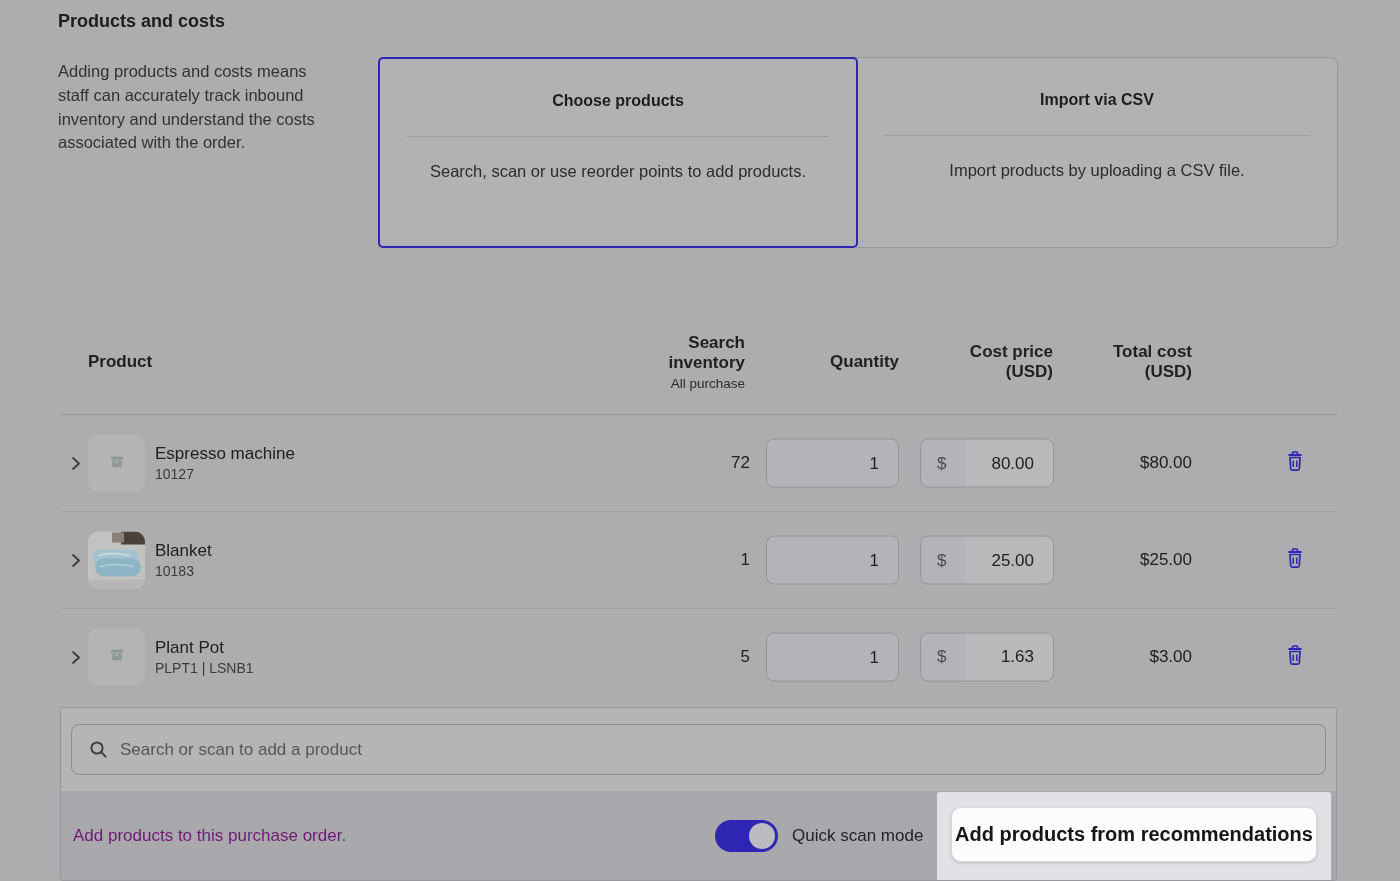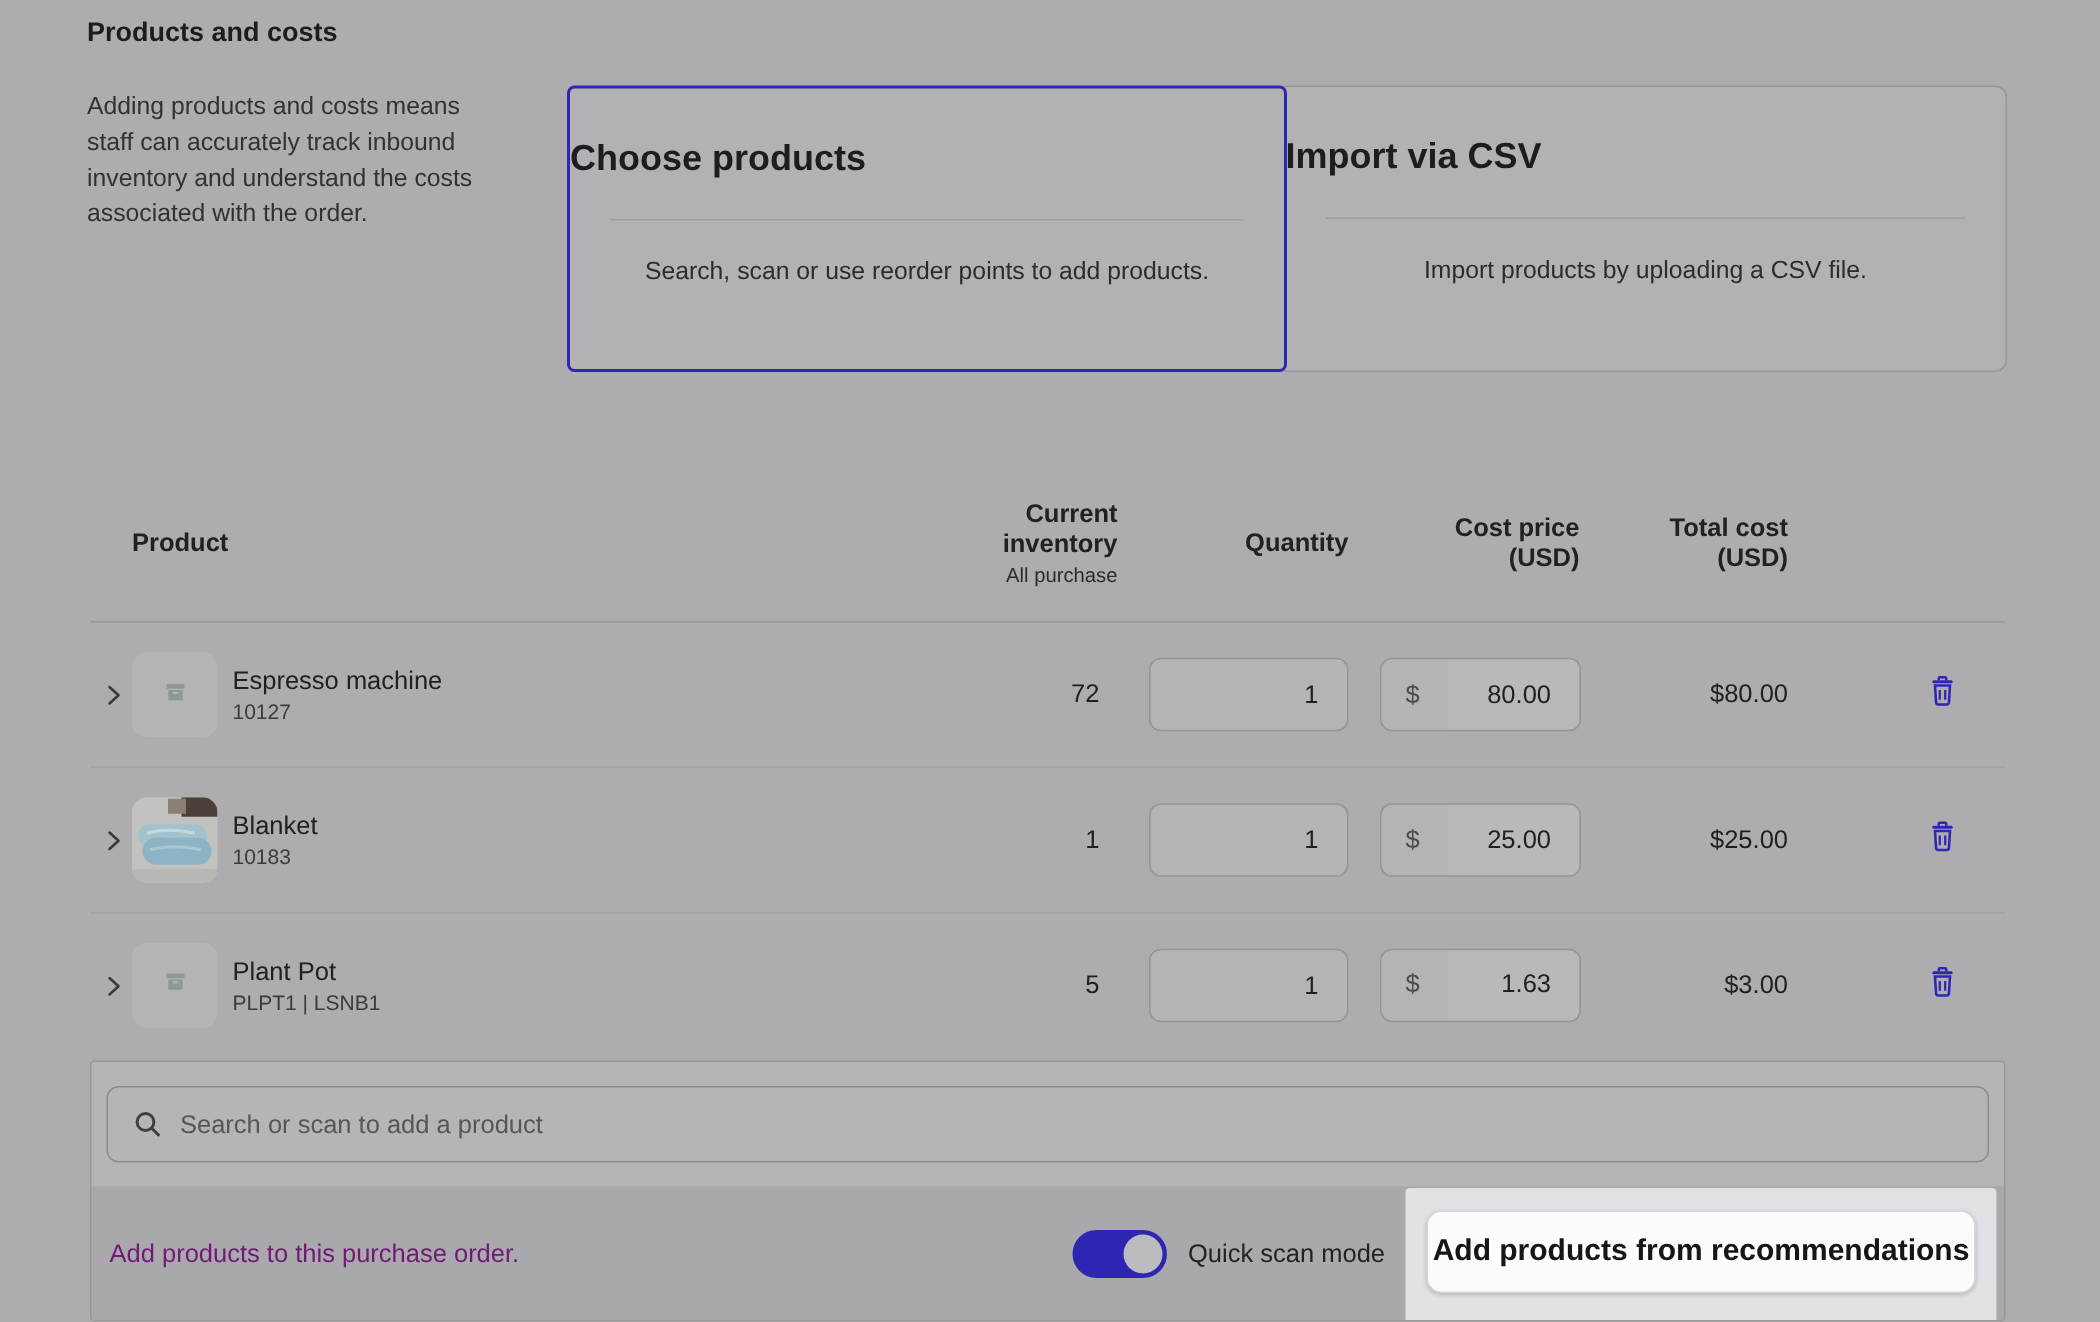--- a/index.html
+++ b/index.html
@@ -16,21 +16,21 @@
 
   
   .page-title { left:58px; top:11px; font-size:18px; font-weight:700; color:#1d1d1f; }
   .page-desc  { left:58px; top:60px; width:282px; font-size:16.5px; line-height:23.8px; color:#323234; }
 
   
   .cards-wrap { left:378px; top:57px; width:960px; height:191px; display:flex; }
   .card { padding-top:33px; background:#b2b1b4; }
   .card-choose { width:480px; border:2px solid var(--accent); border-radius:5px; z-index:2; }
   .card-csv { flex:1; margin-left:-2px; border:1px solid #96959a; border-radius:0 8px 8px 0; z-index:1; }
-  .card-title { font-size:24px; font-weight:700; color:#1d1d1f; }
+  .card-title { text-align:center; font-size:16px; font-weight:700; color:#1d1d1f; }
   .card-divider { margin:26px 27px 0; border:none; border-top:1px solid #9e9da1; height:0; }
   .card-desc { margin-top:25px; text-align:center; font-size:16.5px; color:#2c2c2e; }
 
   
   .table { left:60px; top:310px; width:1277px; }
   .thead { position:relative; height:105px; border-bottom:1px solid #98979b; }
   .th { position:absolute; top:50%; transform:translateY(-50%); font-size:17px; font-weight:700; color:#212123; text-align:right; }
   .th-product { left:28px; text-align:center; }
   .th-inventory { right:592px; width:120px; }
   .th-sub { margin-top:3px; font-size:13.5px; font-weight:400; color:#2b2b2d; }
@@ -42,21 +42,21 @@
   .row:last-child { height:95px; border-bottom:none; }
   .vmid { position:absolute; top:50%; transform:translateY(-50%); }
   .row-chevron { left:8px; width:16px; height:18px; cursor:pointer; }
   .row-thumb { left:28px; width:57px; height:57px; border-radius:10px; background:#b4b3b6; overflow:hidden; }
   .thumb-placeholder-icon { position:absolute; left:50%; top:50%; transform:translate(-50%,-50%); }
   .thumb-photo-art { display:none; }
   .row.photo .thumb-photo-art { display:block; }
   .row-name-block { left:95px; }
   .row-name { font-size:17px; color:#202022; }
   .row-sku { margin-top:2px; font-size:14px; color:#3b3b3d; }
-  .row-inv { right:604px; font-size:17px; }
+  .row-inv { right:587px; font-size:17px; }
   .qty-input { left:706px; width:133px; height:49px; border:1px solid #95949a; border-radius:8px;
                background:#b4b3b7; font-size:17px; color:#202022; text-align:right;
                padding-right:19px; line-height:47px; }
   .cost-input { left:860px; width:134px; height:49px; border:1px solid #95949a; border-radius:8px;
                 background:#b4b3b7; font-size:17px; display:flex; align-items:center;
                 justify-content:space-between; padding:0 19px 0 16px; overflow:hidden; }
   .cost-field-bg { position:absolute; left:44px; top:0; right:0; bottom:0;
                    background:rgba(255,255,255,0.08); border-radius:0 7px 7px 0; }
   .cost-currency { position:relative; color:#4c4c50; }
   .cost-value { position:relative; color:#202022; }
@@ -100,21 +100,21 @@
     <div class="card-title">Import via CSV</div>
     <hr class="card-divider">
     <div class="card-desc">Import products by uploading a CSV file.</div>
   </div>
 </div>
 
 <div class="abs table">
   <div class="thead">
     <div class="th th-product">Product</div>
     <div class="th th-inventory">
-      <div>Current inventory</div>
+      <div>Search inventory</div>
       <div class="th-sub">All purchase</div>
     </div>
     <div class="th th-quantity">Quantity</div>
     <div class="th th-cost">Cost price (USD)</div>
     <div class="th th-total">Total cost (USD)</div>
   </div>
   <div>
   <div class="row">
     <span class="vmid row-chevron">
       <svg width="16" height="18" viewBox="0 0 16 18">

